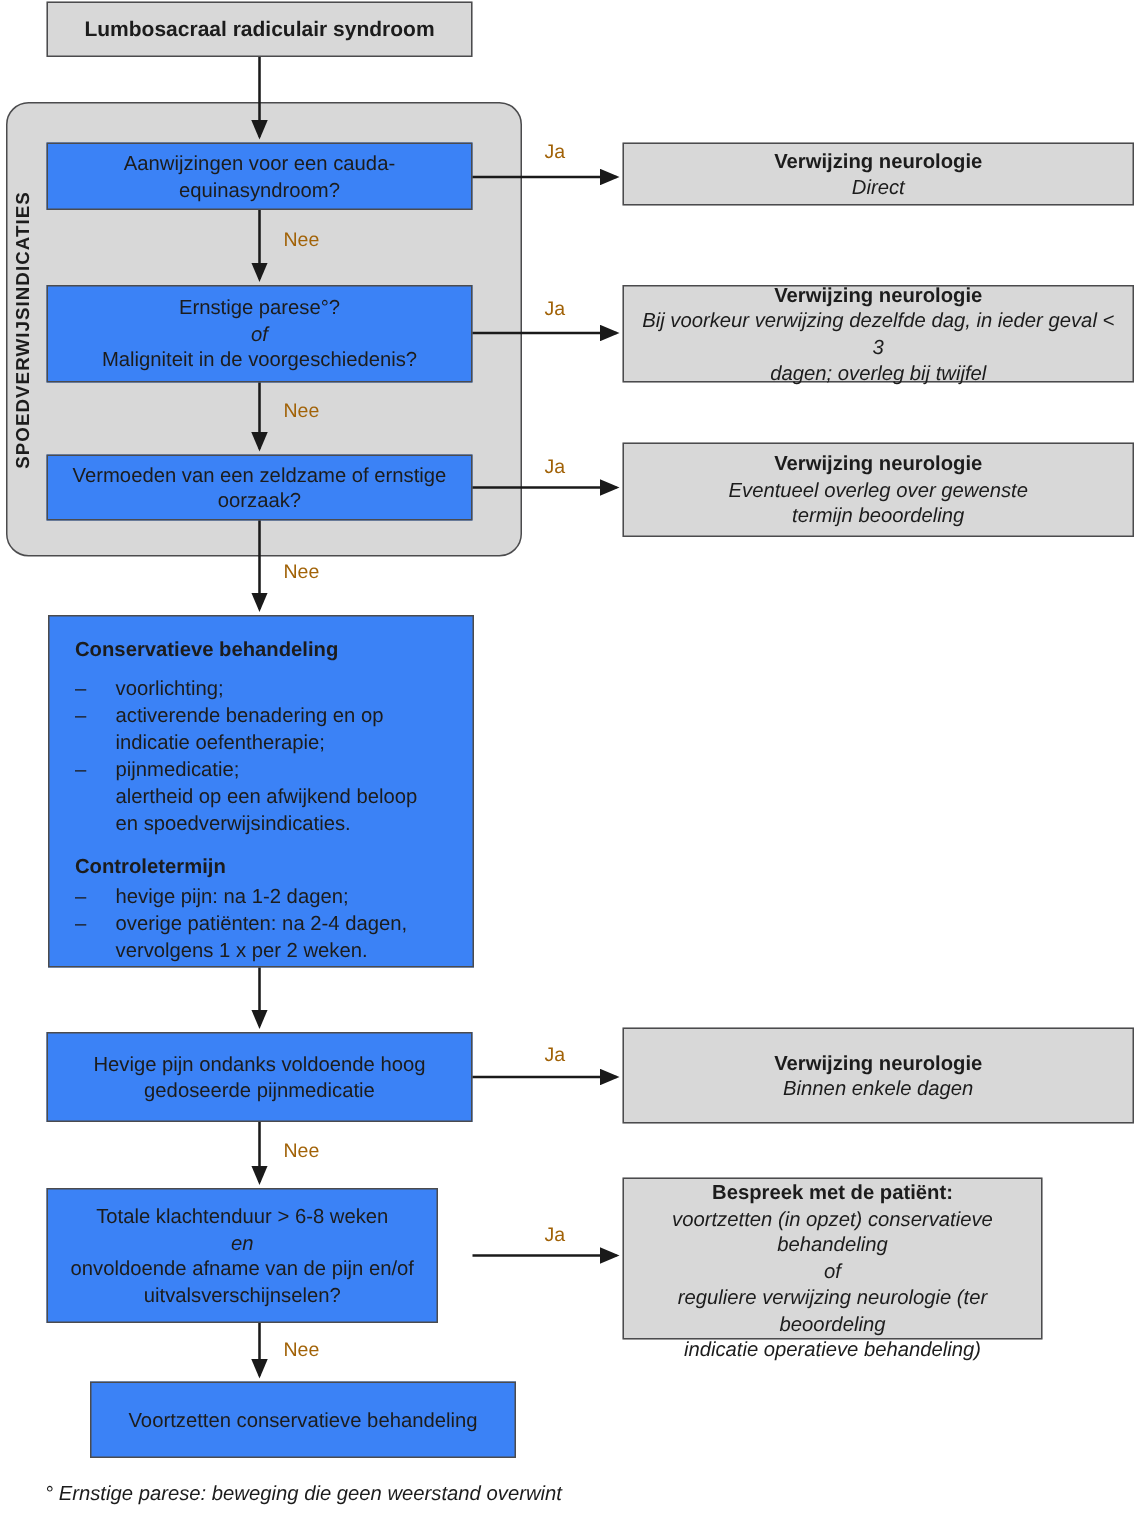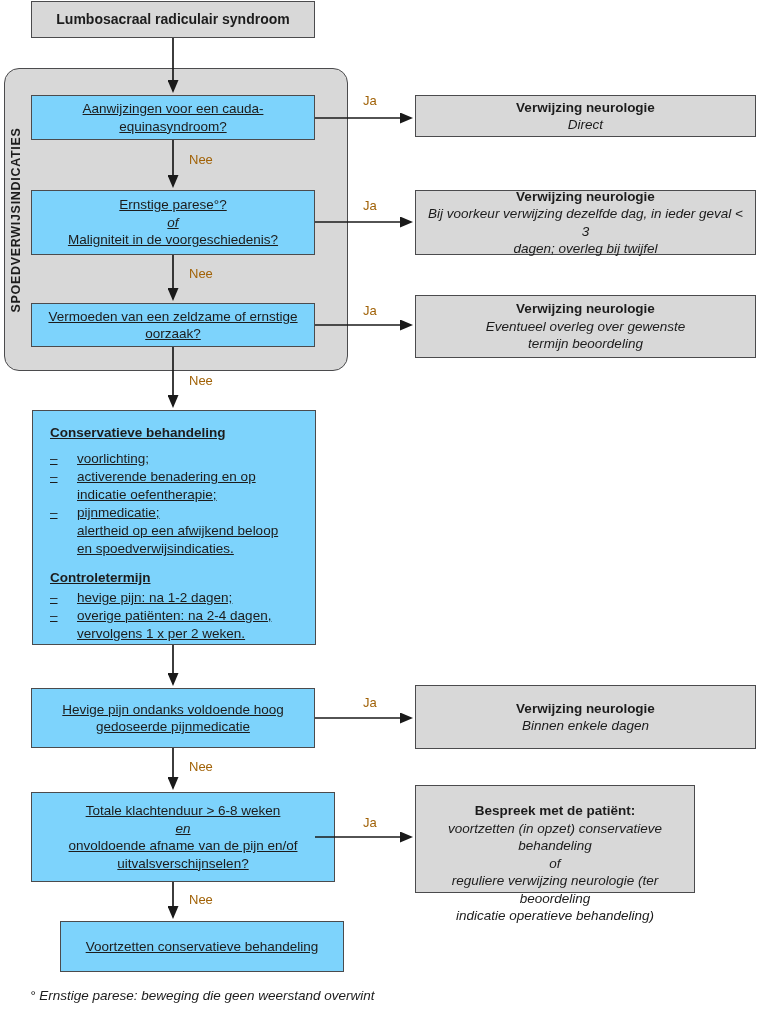--- a/index.html
+++ b/index.html
@@ -4,23 +4,23 @@
 <style>
   html,body { margin:0; padding:0; background:#ffffff; }
   .canvas {
     position:relative; width:758px; height:1013px; background:#ffffff;
     font-family:"Liberation Sans", sans-serif; color:#1c1c1c; overflow:hidden;
   }
   .box {
     position:absolute; box-sizing:border-box;
     border:1.6px solid #4b4b4d;
     display:flex; flex-direction:column; align-items:center; justify-content:center;
-    text-align:center; font-size:13.5px; line-height:17.5px; padding:16px 10px;
+    text-align:center; font-size:13.5px; line-height:17.5px; padding:0 10px;
   }
-  .white { background:#7dd3fc;text-decoration:underline; }
+  .white { background:#3b82f6; }
   .gray  { background:#d8d8d8; }
   .pre   { white-space:pre-line; }
   .bold  { font-weight:bold; }
   .it    { font-style:italic; }
   .hdr   { font-size:14px; font-weight:bold; }
   .panel {
     position:absolute; box-sizing:border-box; left:4px; top:68px; width:344px; height:303px;
     background:#d8d8d8; border:1.8px solid #4b4b4d; border-radius:15px;
   }
   .vlabel {
@@ -121,21 +121,21 @@
   <div class="box white" style="left:31px; top:688px; width:284px; height:60px;">
     <span class="pre">Hevige pijn ondanks voldoende hoog
 gedoseerde pijnmedicatie</span>
   </div>
 
   <div class="box gray" style="left:415px; top:685px; width:341px; height:64px;">
     <span class="bold">Verwijzing neurologie</span>
     <span class="it pre">Binnen enkele dagen</span>
   </div>
 
-  <div class="box white" style="left:31px; top:792px; width:304px; height:90px;">
+  <div class="box white" style="left:31px; top:792px; width:261px; height:90px;">
     <span>Totale klachtenduur &gt; 6-8 weken</span>
     <span class="it">en</span>
     <span class="pre">onvoldoende afname van de pijn en/of
 uitvalsverschijnselen?</span>
   </div>
 
   <div class="box gray" style="left:415px; top:785px; width:280px; height:108px;justify-content:space-between;">
     <span class="bold">Bespreek met de patiënt:</span>
     <span class="it pre">voortzetten (in opzet) conservatieve behandeling
 of

